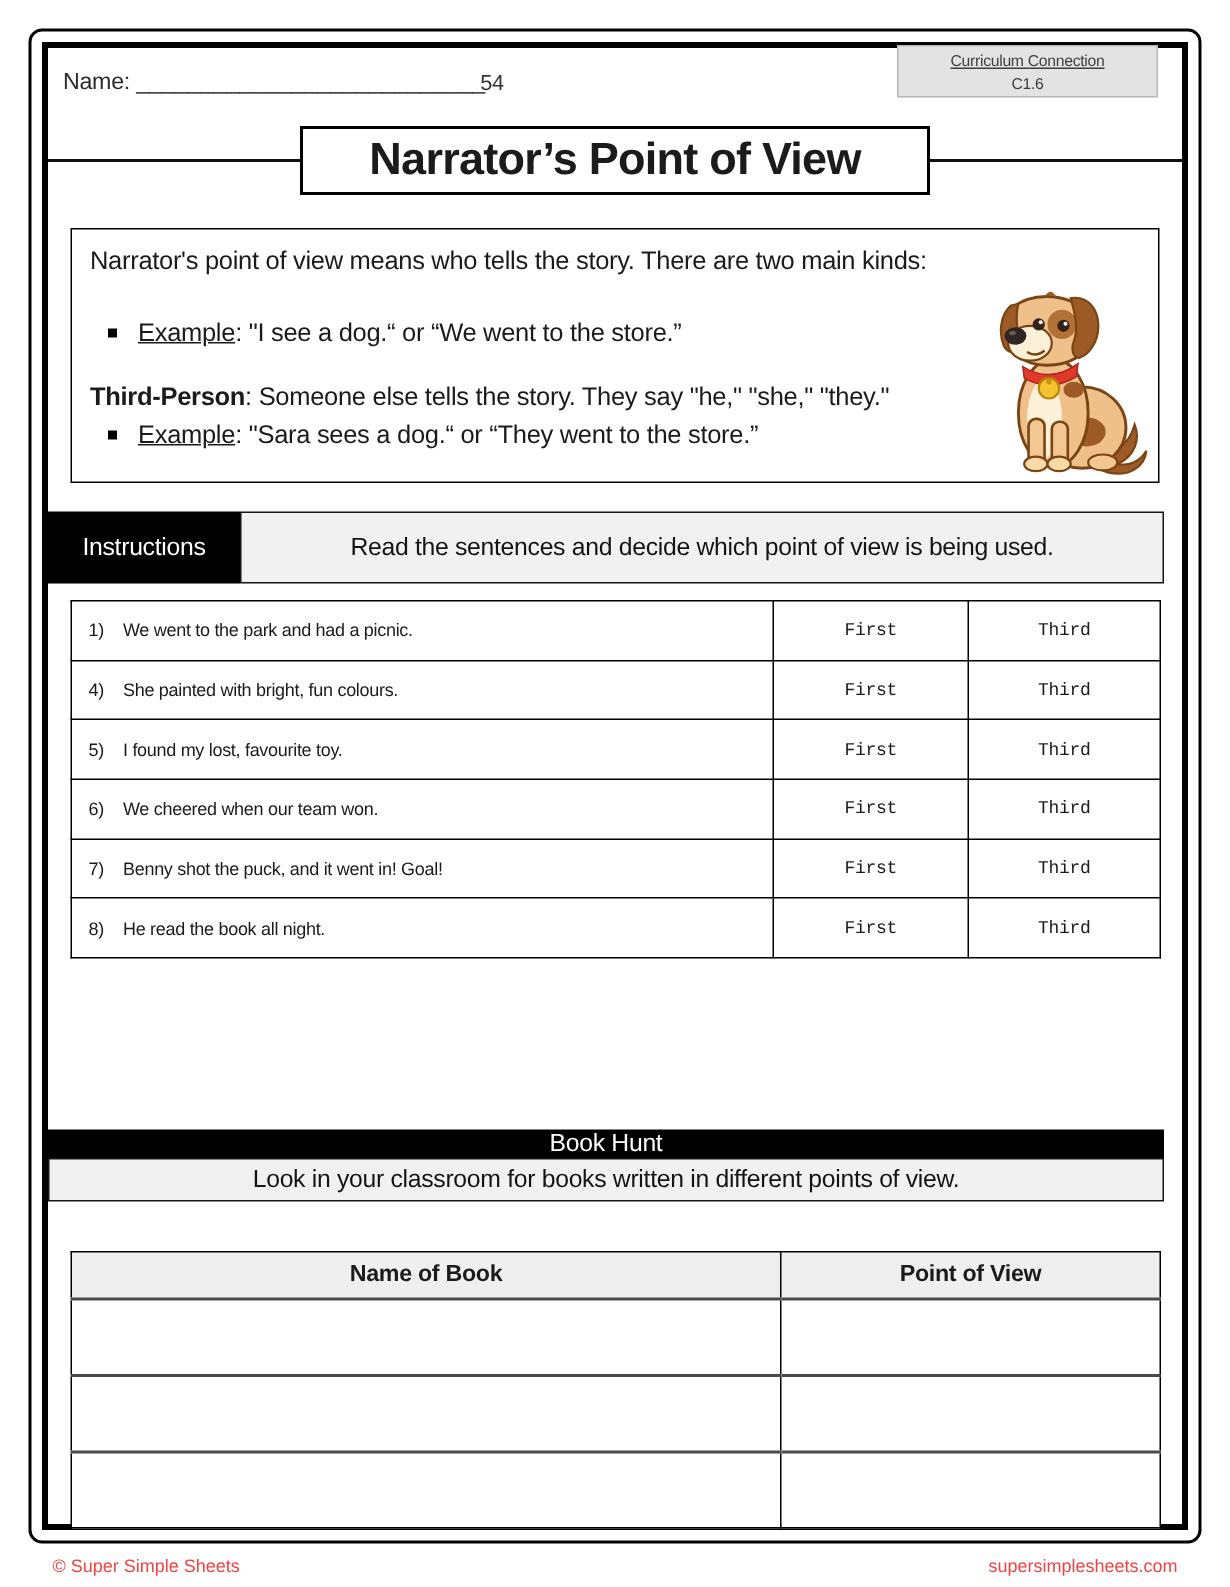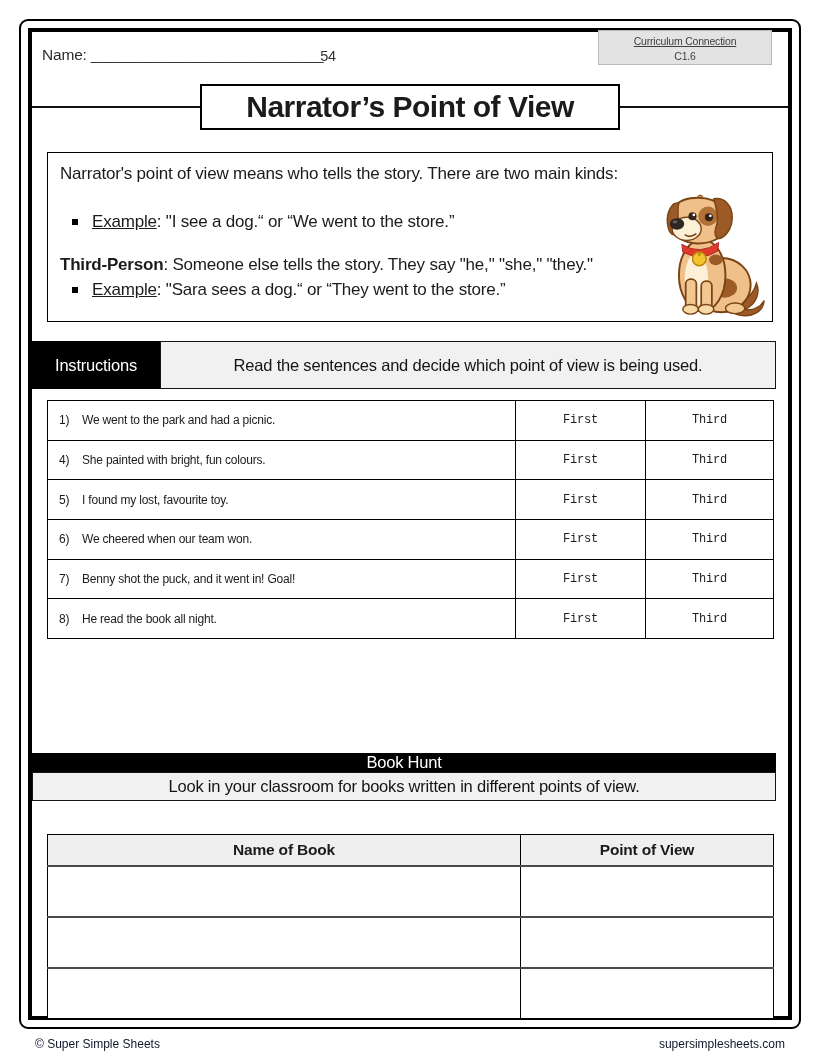--- a/index.html
+++ b/index.html
@@ -62,21 +62,21 @@
   .book-table { position:absolute; left:47px; top:810px; width:726px;
     border-collapse:collapse; table-layout:fixed;margin-top:24px; }
   .book-table th { border:1.5px solid #000; height:31px; background:#efefef;
     font-size:15.5px; font-weight:bold; text-align:center; }
   .book-table td { border:1.5px solid #000; border-top:2.2px solid #4a4a4a; height:51px;
     background:#fff; }
   .book-table tr td:first-child, .book-table th:first-child { border-left:1.5px solid #000; }
 
   
   .footer { position:absolute; left:35px; top:1037px; width:750px; display:flex;
-    justify-content:space-between; font-size:12px; color:#0f172a; letter-spacing:0; }
+    justify-content:space-between; font-size:12px; color:#ef4444; letter-spacing:0; }
 </style>
 </head>
 <body>
 
 <div class="outer-border"></div>
 <div class="inner-border"></div>
 
 <div class="name-row">
   <span>Name:</span>
   <span class="blank">___________________________</span>

